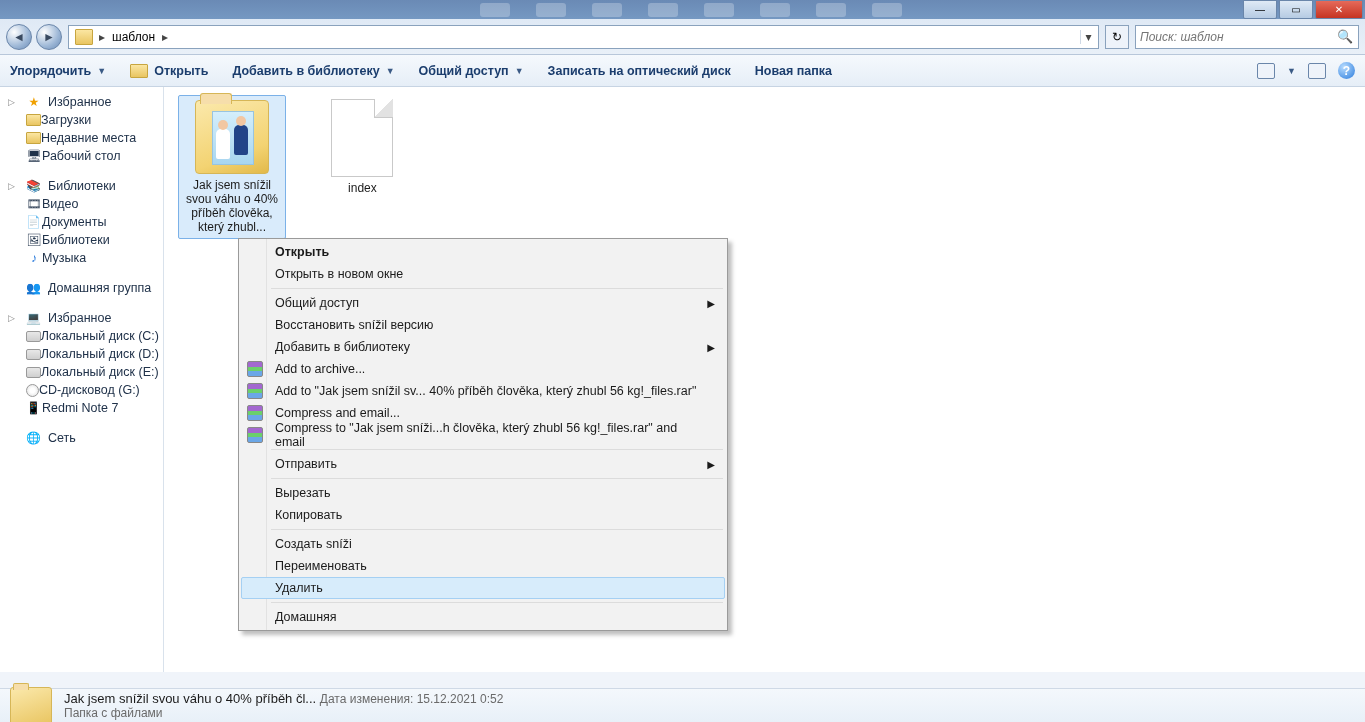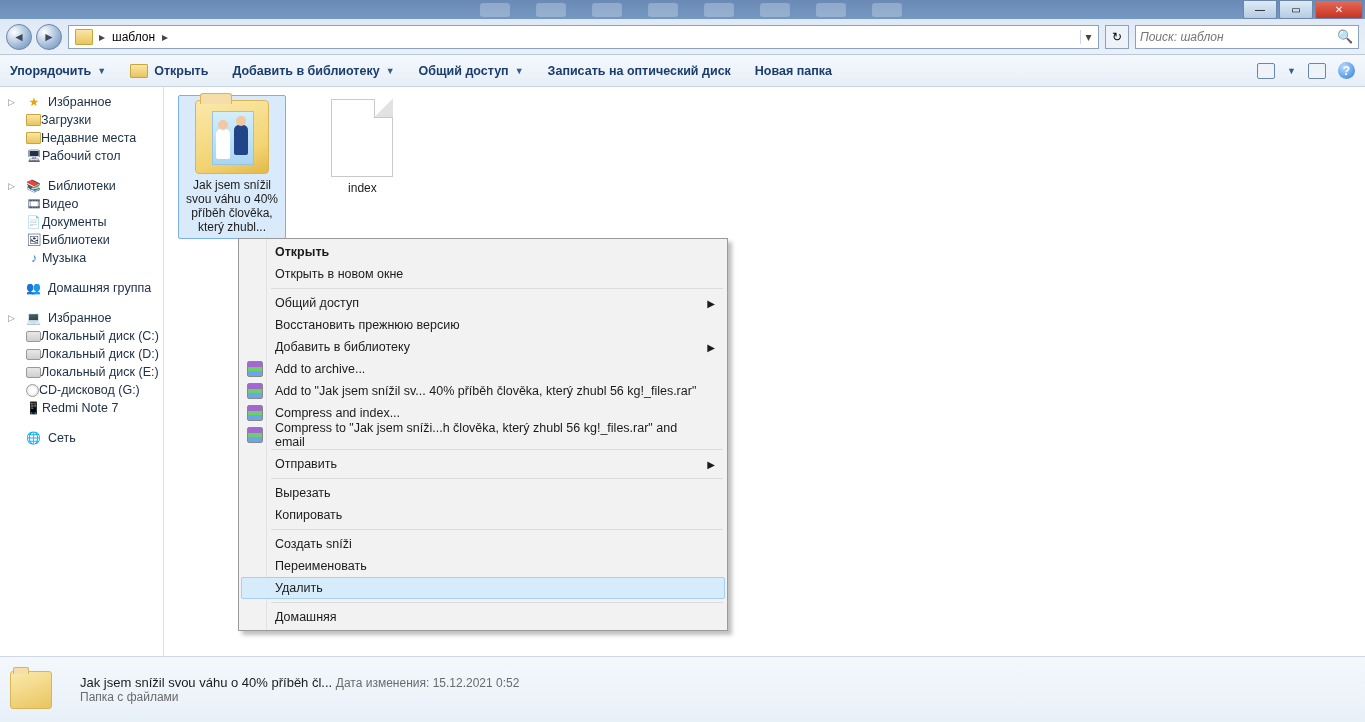--- a/index.html
+++ b/index.html
@@ -142,24 +142,24 @@
   .ctxmenu .mi .arrow-r { position:absolute; right:10px; font-size:10px; }
   .ctxmenu .mi.hover { background:#d7ecfb; border:1px solid #a5d0f3; border-radius:2px; padding:0 19px 0 33px; height:22px;}
   .ctxmenu .mi.bold { font-weight:600; }
   .ctxmenu .sep { height:1px; background:#dcdcdc; margin:3px 2px 3px 30px; }
   .ctxmenu .gutter { position:absolute; left:0; top:0; bottom:0; width:28px; background:#f2f2f2; border-right:1px solid #e2e2e2;}
   .ctxmenu .rar { position:absolute; left:6px; width:16px; height:16px;
     background: linear-gradient(#a368d0 0 33%,#6bd06b 33% 66%,#6ba7e7 66% 100%); border:1px solid #888; border-radius:2px;}
 
   
   .details {
-    position:absolute; left:0; right:0; bottom:0; height:66px;
+    position:absolute; left:0; right:0; bottom:0; height:34px;
     background: linear-gradient(#f4f8fc,#e8f0f8);
     border-top:1px solid #cfd9e6; display:flex; align-items:center;
-    padding:4px 10px; gap:28px; font-size:12px;
+    padding:4px 10px; gap:12px; font-size:12px;
   }
   .details .thumb { width:42px; height:38px; position:relative;
     background:linear-gradient(160deg,#fbe9ac,#e9c561); border:1px solid #d6b657; border-radius:3px;}
   .details .thumb::before{content:"";position:absolute;left:2px;top:-5px;width:14px;height:6px;background:#f6deab;border:1px solid #d6b657;border-bottom:none;border-radius:2px 2px 0 0;}
   .details .txt .t1 { font-size:13px; color:#1b1b1b;}
   .details .txt .t1 .meta { color:#6a6a6a; font-size:12px;}
   .details .txt .t2 { color:#6a6a6a; }
 
   
   .taskbarHint { position:absolute; left:480px; top:0; height:19px; display:flex; gap:26px; align-items:center; }
@@ -345,37 +345,37 @@
     </div>
   <div class="mi">
       <span>Открыть в новом окне</span>
     </div>
   <div class="sep"></div>
   <div class="mi">
       <span>Общий доступ</span>
       <span class="arrow-r">▶</span>
     </div>
   <div class="mi">
-      <span>Восстановить прежнюю версию</span>
+      <span>Восстановить snížil версию</span>
     </div>
   <div class="mi">
       <span>Добавить в библиотеку</span>
       <span class="arrow-r">▶</span>
     </div>
   <div class="mi">
       <span class="rar"></span>
       <span>Add to archive...</span>
     </div>
   <div class="mi">
       <span class="rar"></span>
       <span>Add to "Jak jsem snížil sv... 40% příběh člověka, který zhubl 56 kg!_files.rar"</span>
     </div>
   <div class="mi">
       <span class="rar"></span>
-      <span>Compress and index...</span>
+      <span>Compress and email...</span>
     </div>
   <div class="mi">
       <span class="rar"></span>
       <span>Compress to "Jak jsem sníži...h člověka, který zhubl 56 kg!_files.rar" and email</span>
     </div>
   <div class="sep"></div>
   <div class="mi">
       <span>Отправить</span>
       <span class="arrow-r">▶</span>
     </div>

